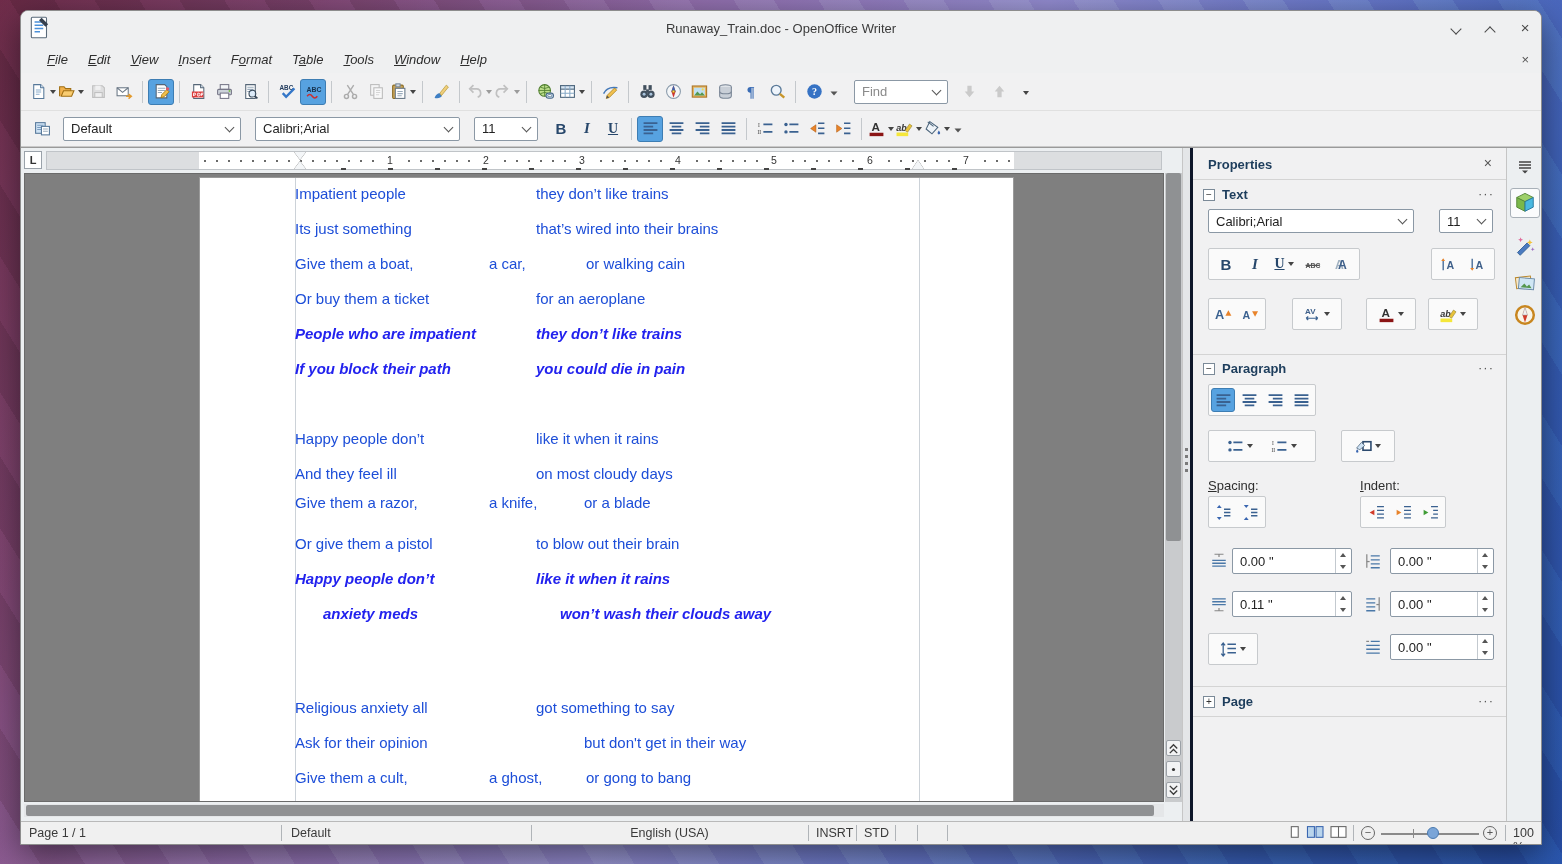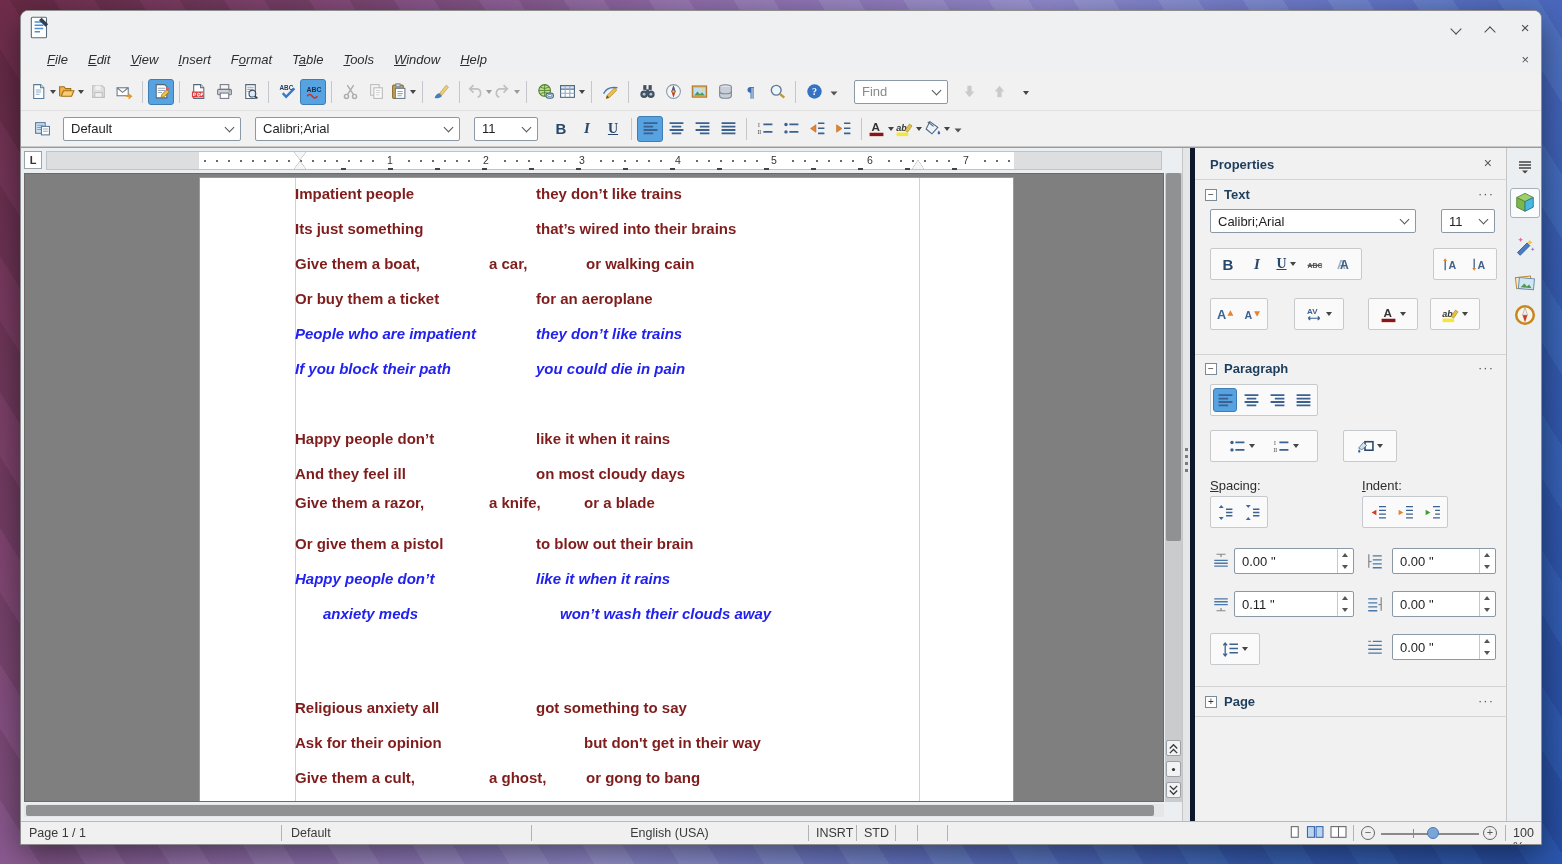--- a/index.html
+++ b/index.html
@@ -55,34 +55,34 @@
   .rdot { position:absolute; top:8px; width:1.5px; height:1.5px; background:#6a6a6a; }
   .rnum { position:absolute; top:2px; font-size:10.5px; color:#333; transform:translateX(-50%); }
   .rtab { position:absolute; bottom:-1px; width:5px; height:2.5px; border-left:1px solid #444; border-bottom:2px solid #444; }
   .mk-hg { position:absolute; left:-6px; top:0; width:0; height:0; border-left:6px solid transparent; border-right:6px solid transparent; }
   .mk-hg.t { border-top:8px solid #f4f6f8; filter:drop-shadow(0 0 .5px #333); top:0; }
   .mk-hg.b { border-bottom:8px solid #f4f6f8; filter:drop-shadow(0 0 .5px #333); top:9px; }
   .mk-r { position:absolute; top:8px; width:0; height:0; border-left:6px solid transparent; border-right:6px solid transparent; border-bottom:9px solid #f4f6f8; filter:drop-shadow(0 0 .6px #333); margin-left:-6px; }
   #canvas { position:absolute; left:3px; top:25px; width:1140px; height:629px; background:#7f7f7f; overflow:hidden; border:1px solid #6a6a6a; }
   #page { position:absolute; left:174px; top:3px; width:815px; height:640px; background:#fff; border:1px solid #9a9a9a; }
   .tbound { position:absolute; top:0; bottom:0; border-left:1px solid #ccd2d8; }
-  .dline { position:absolute; left:0; right:0; height:22px; font-size:15px; color:#7f1d1d; white-space:pre;font-weight:bold; }
+  .dline { position:absolute; left:0; right:0; height:22px; font-size:15px; color:#1d4ed8; white-space:pre; }
   .dline span { position:absolute; top:0; }
   .dline.blue { color:#2222ee; font-weight:bold; font-style:italic; }
   
   #vscroll { position:absolute; left:1144px; top:25px; width:17px; height:629px; background:#c9cbcd; }
   .vthumb { position:absolute; left:1px; right:1px; top:0; height:368px; background:#8f9193; border-radius:2px; }
   .sbtn { position:absolute; left:1px; width:15px; height:16px; background:#f2f3f4; border:1px solid #9aa0a6; border-radius:2px; display:flex; align-items:center; justify-content:center; }
   #hscroll { position:absolute; left:3px; top:656px; width:1140px; height:13px; background:#e4e6e8; }
   .hthumb { position:absolute; left:2px; top:1px; height:11px; width:1128px; background:#8f9193; border-radius:2px; }
   #splitter { position:absolute; left:1161px; top:0; width:8px; bottom:0; background:#e4e6e8; border-left:1px solid #c6c6c6; }
   .splitdots { position:absolute; left:2px; top:300px; display:flex; flex-direction:column; gap:4px; }
   .splitdots i { width:3px; height:3px; background:#7a7a7a; display:block; }
   
-  #sidebar { position:absolute; left:1169px; top:0; width:316px; bottom:0; background:#f1f1f2; border-left:5px solid #0f172a; font-size:13px; }
+  #sidebar { position:absolute; left:1169px; top:0; width:316px; bottom:0; background:#f1f1f2; border-left:3px solid #0f172a; font-size:13px; }
   .sb-h { position:absolute; left:0; top:0; right:0; height:32px; border-bottom:1px solid #d4d4d4; }
   .sb-title { position:absolute; left:15px; top:9px; font-weight:bold; color:#1d3d5c; }
   .sb-x { position:absolute; right:14px; top:7px; font-size:14px; color:#555; }
   .sec-h { position:absolute; left:0; right:0; height:22px; }
   .sec-box { position:absolute; left:10px; top:3px; width:12px; height:12px; border:1px solid #7b8a98; background:#fff; font-size:10px; line-height:10px; text-align:center; color:#333; }
   .sec-lbl { position:absolute; left:29px; top:1px; font-weight:bold; color:#1d3d5c; }
   .sec-dots { position:absolute; right:12px; top:0; color:#555; letter-spacing:1px; }
   .grp { position:absolute; border:1px solid #c7cacd; background:#fafafa; border-radius:2px; display:flex; align-items:center; justify-content:space-evenly; }
   .grp .tbtn { height:24px; min-width:24px; }
   .numfield { position:absolute; height:26px; background:#fff; border:1px solid #8b98a5; border-radius:2px; }
@@ -113,20 +113,21 @@
 <body>
 
 <div id="win">
 
   <div class="titlebar">
     <svg class="appicon" viewBox="0 0 24 24">
         <rect x="4" y="2" width="14" height="19" rx="1" fill="#fff" stroke="#5a6a7a"></rect>
         <path d="M7 6.5h8M7 9.5h8M7 12.5h8M7 15.5h5" stroke="#4a90d9" stroke-width="1.5"></path>
         <path d="M13.5 2.5l6 6-2.4 2.4-6-6z" fill="#35404e"></path>
       </svg>
+    <span class="wtitle">Runaway_Train.doc - OpenOffice Writer</span>
     <div class="wctrls">
       <span class="wbtn">
           <i class="chv dn"></i>
         </span>
       <span class="wbtn">
           <i class="chv up"></i>
         </span>
       <span class="wbtn">
           <i class="xglyph">×</i>
         </span>

